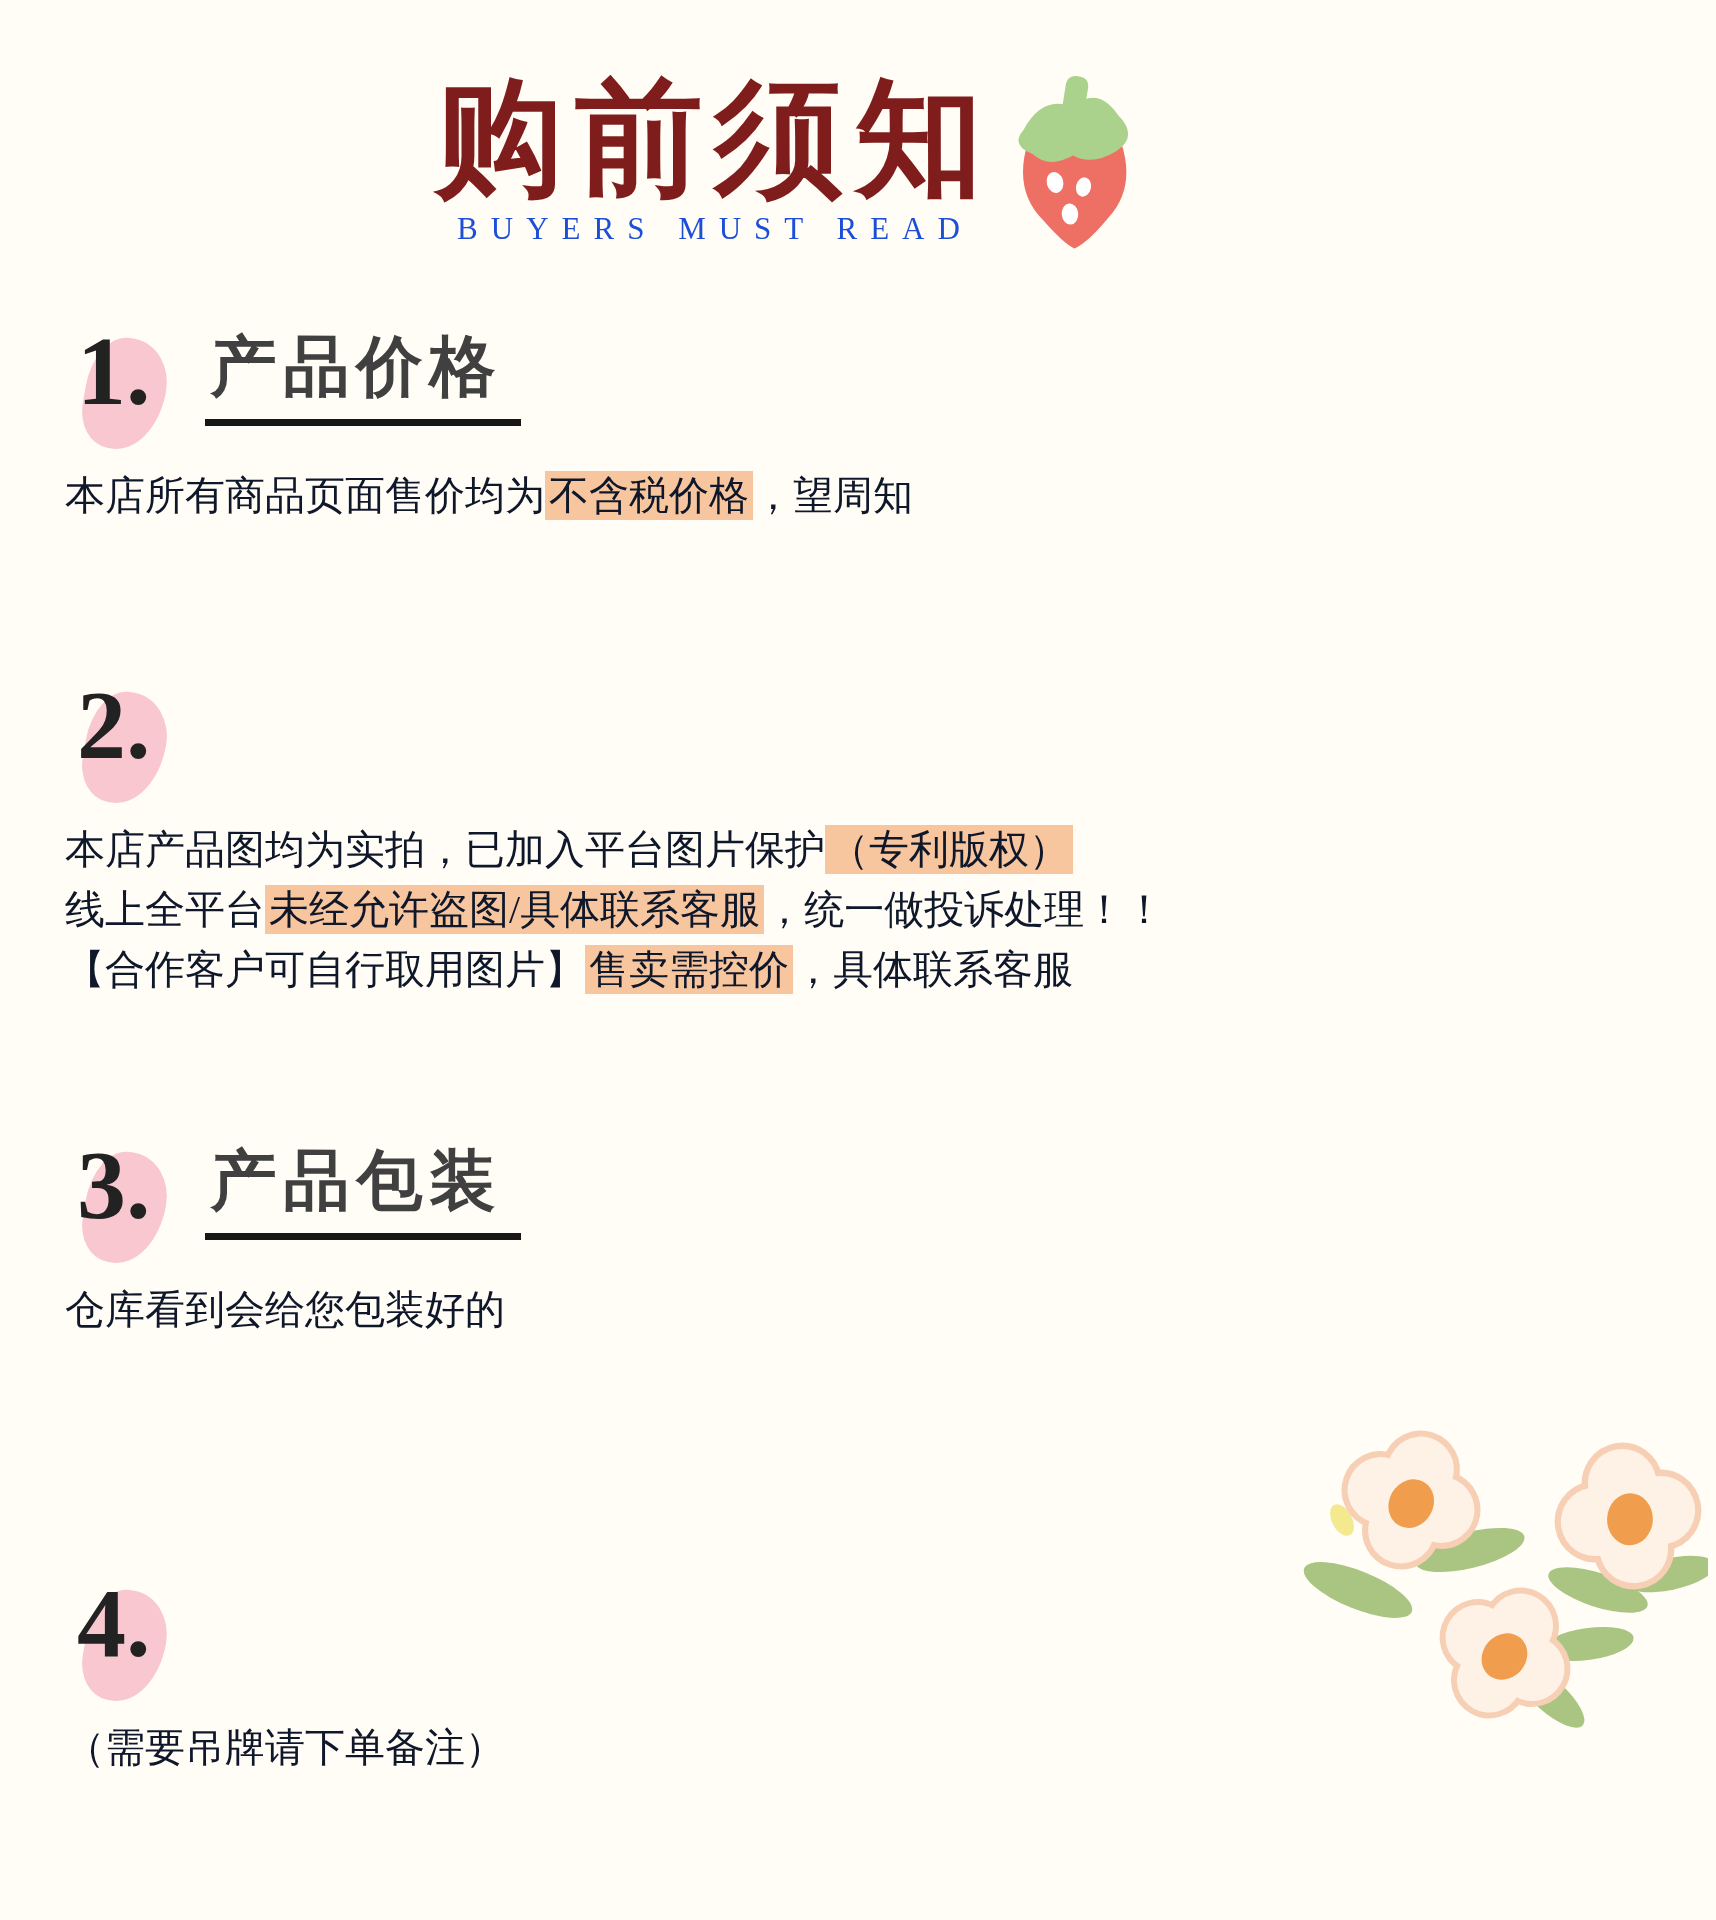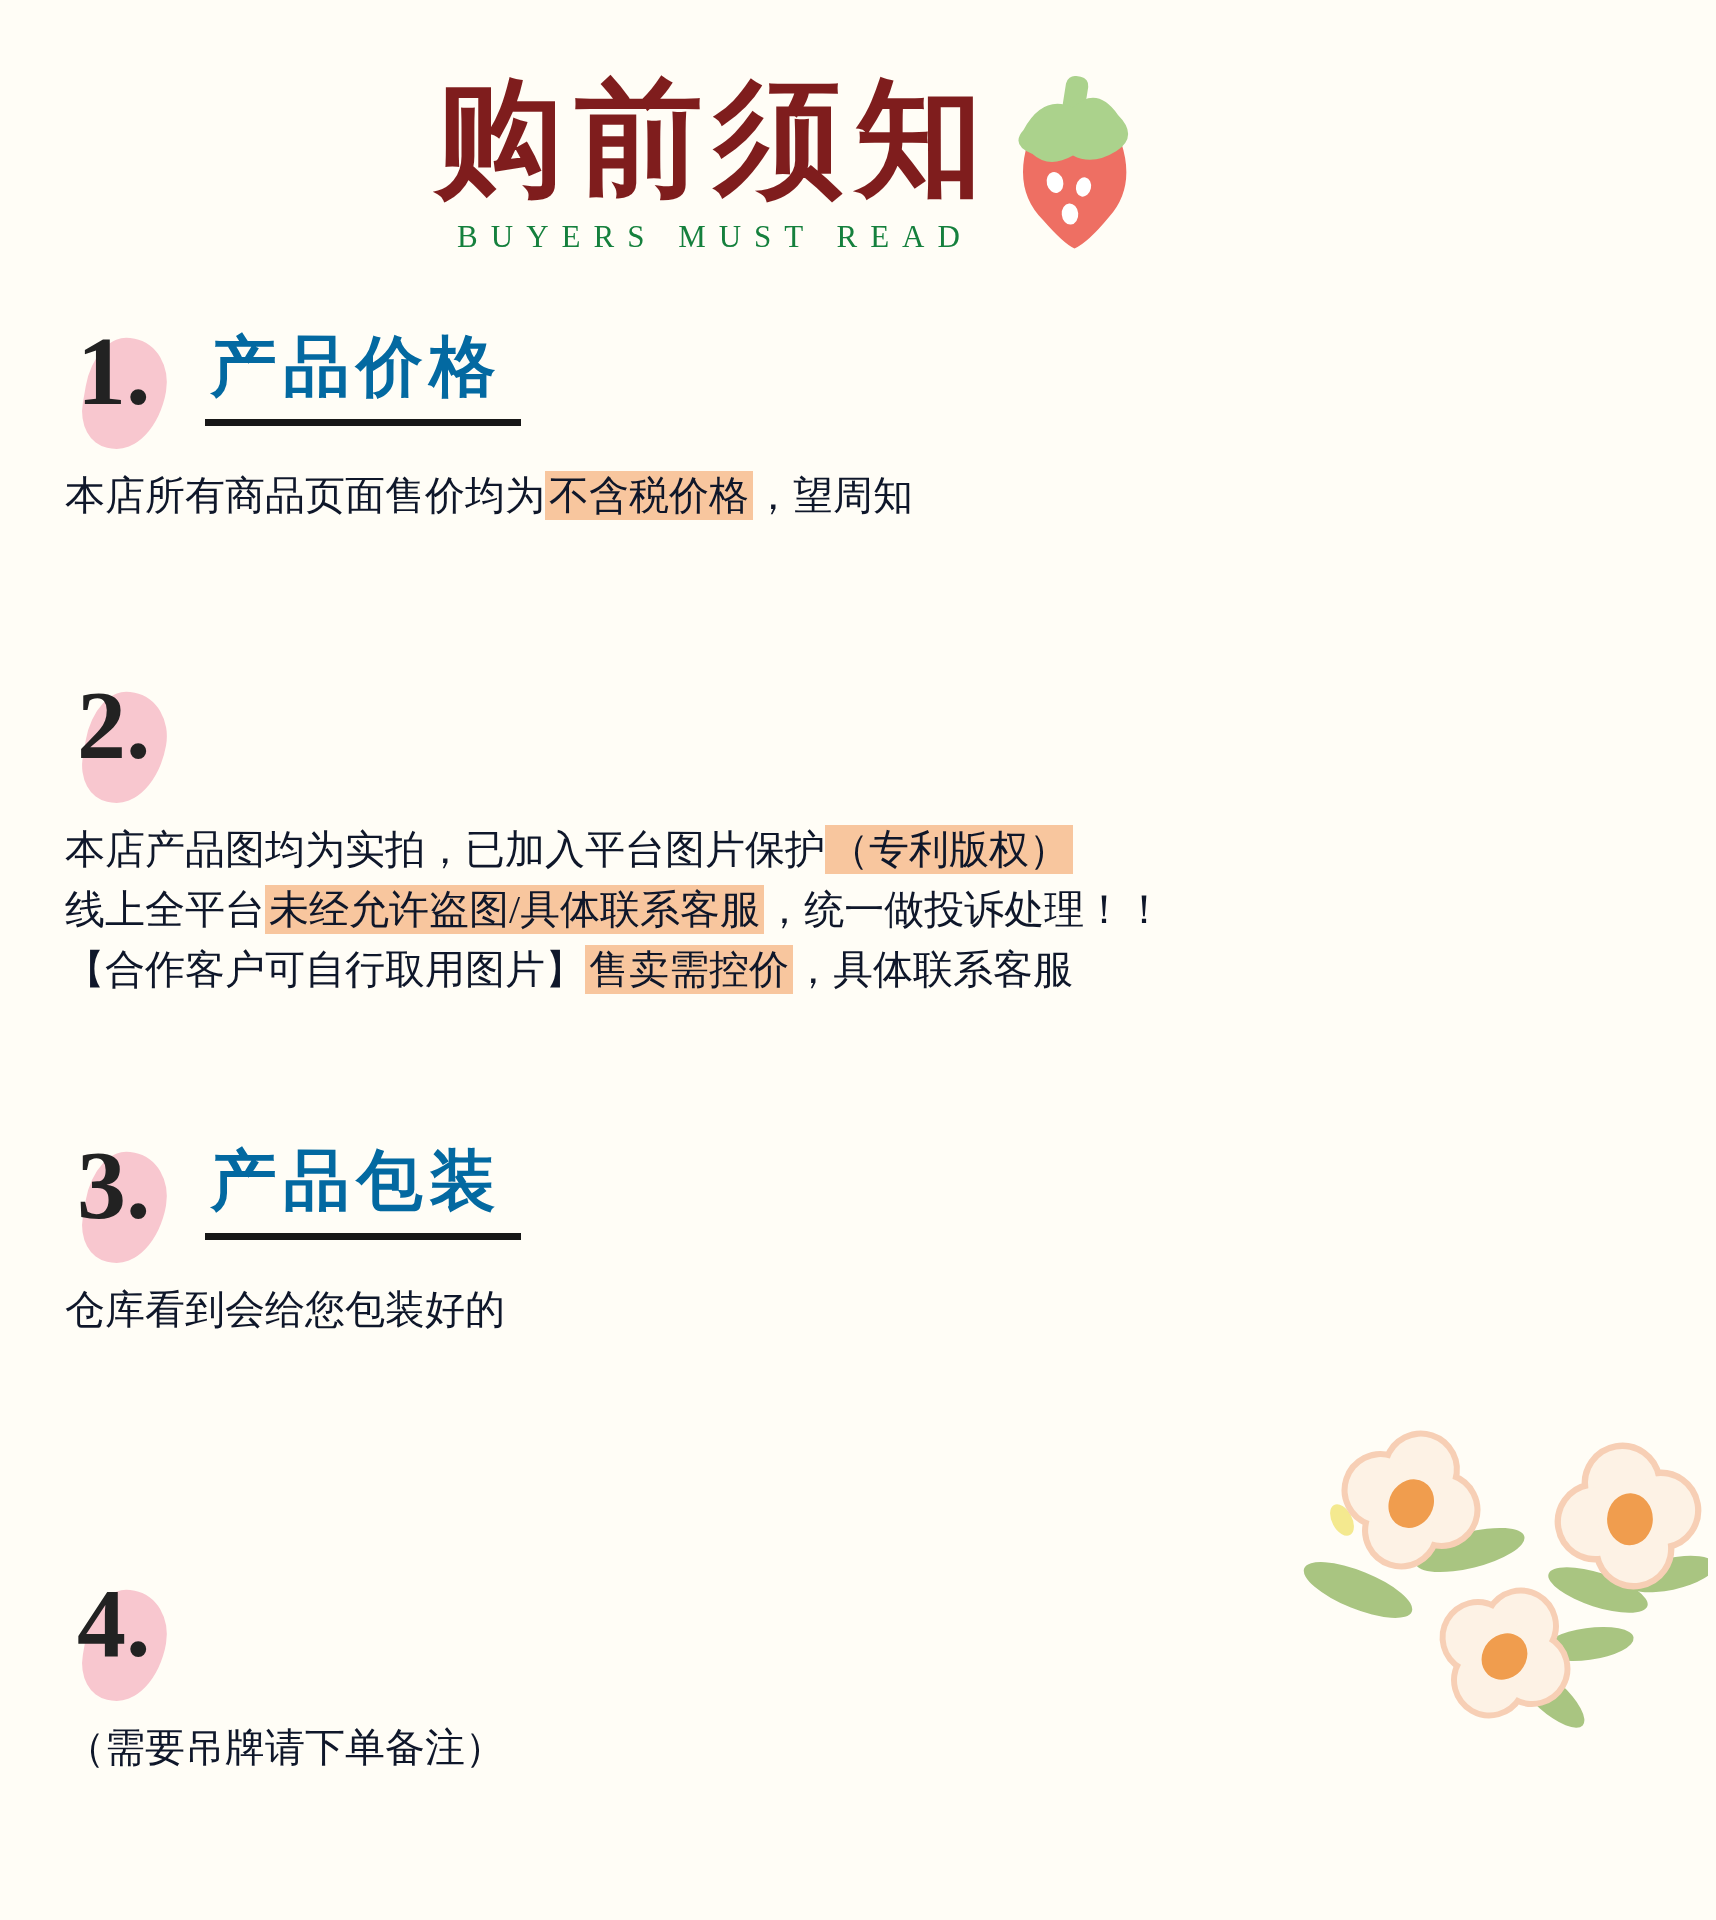--- a/index.html
+++ b/index.html
@@ -26,25 +26,25 @@
   }
   .title{
     font-family:"Liberation Sans","DejaVu Sans",sans-serif;
     font-weight:900;
     font-size:128px;
     line-height:1.12;
     letter-spacing:12px;
     color:#7f1d1d;
   }
   .subtitle{
-    margin-top:10px;
+    margin-top:2px;
     font-family:"Liberation Serif","DejaVu Serif",serif;
     font-size:31px;
     letter-spacing:13px;
-    color:#15803d;
+    color:#1d4ed8;
   }
   .strawberry{
     position:absolute;left:998px;top:70px;
     width:150px;height:180px;
   }
 
   
   .section{position:absolute;left:65px;right:38px;}
   .sec-1{top:322px;}
   .sec-2{top:676px;}
@@ -72,21 +72,21 @@
     transform:rotate(10deg);
   }
   .sec-title{
     font-family:"Liberation Sans","DejaVu Sans",sans-serif;
     font-weight:700;
     font-size:66px;
     letter-spacing:7px;
     line-height:1.05;
     padding:0 18px 18px 6px;
     border-bottom:7px solid #171717;
-    color:#0369a1;
+    color:#404040;
   }
   .sec-body{
     margin-top:40px;
     font-size:40px;
     line-height:1.5;
     color:#0f172a;
   }
   .body-line{white-space:nowrap;}
   .hl{background:var(--orange);padding:2px 4px;}
   .hl:empty{display:none;padding:0;}

